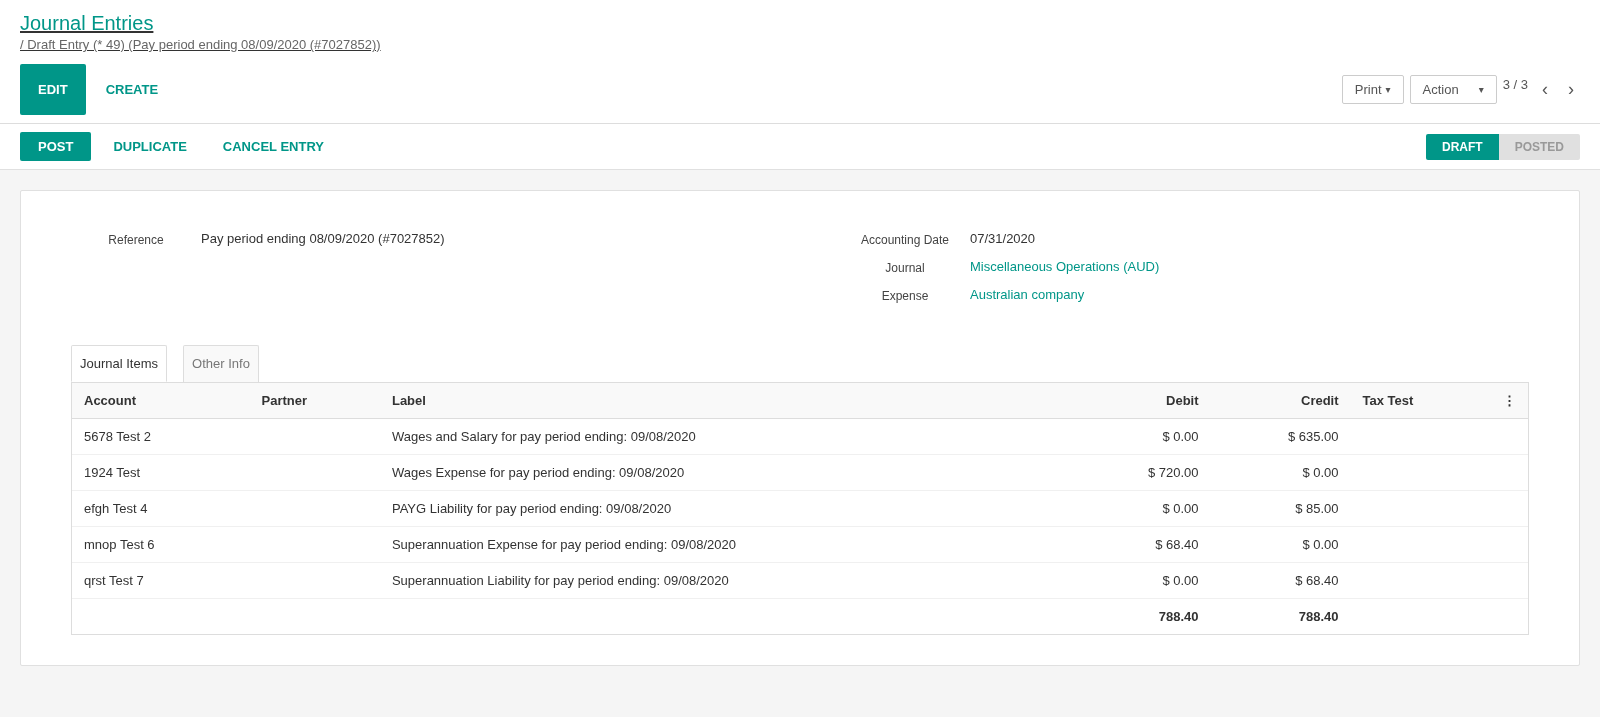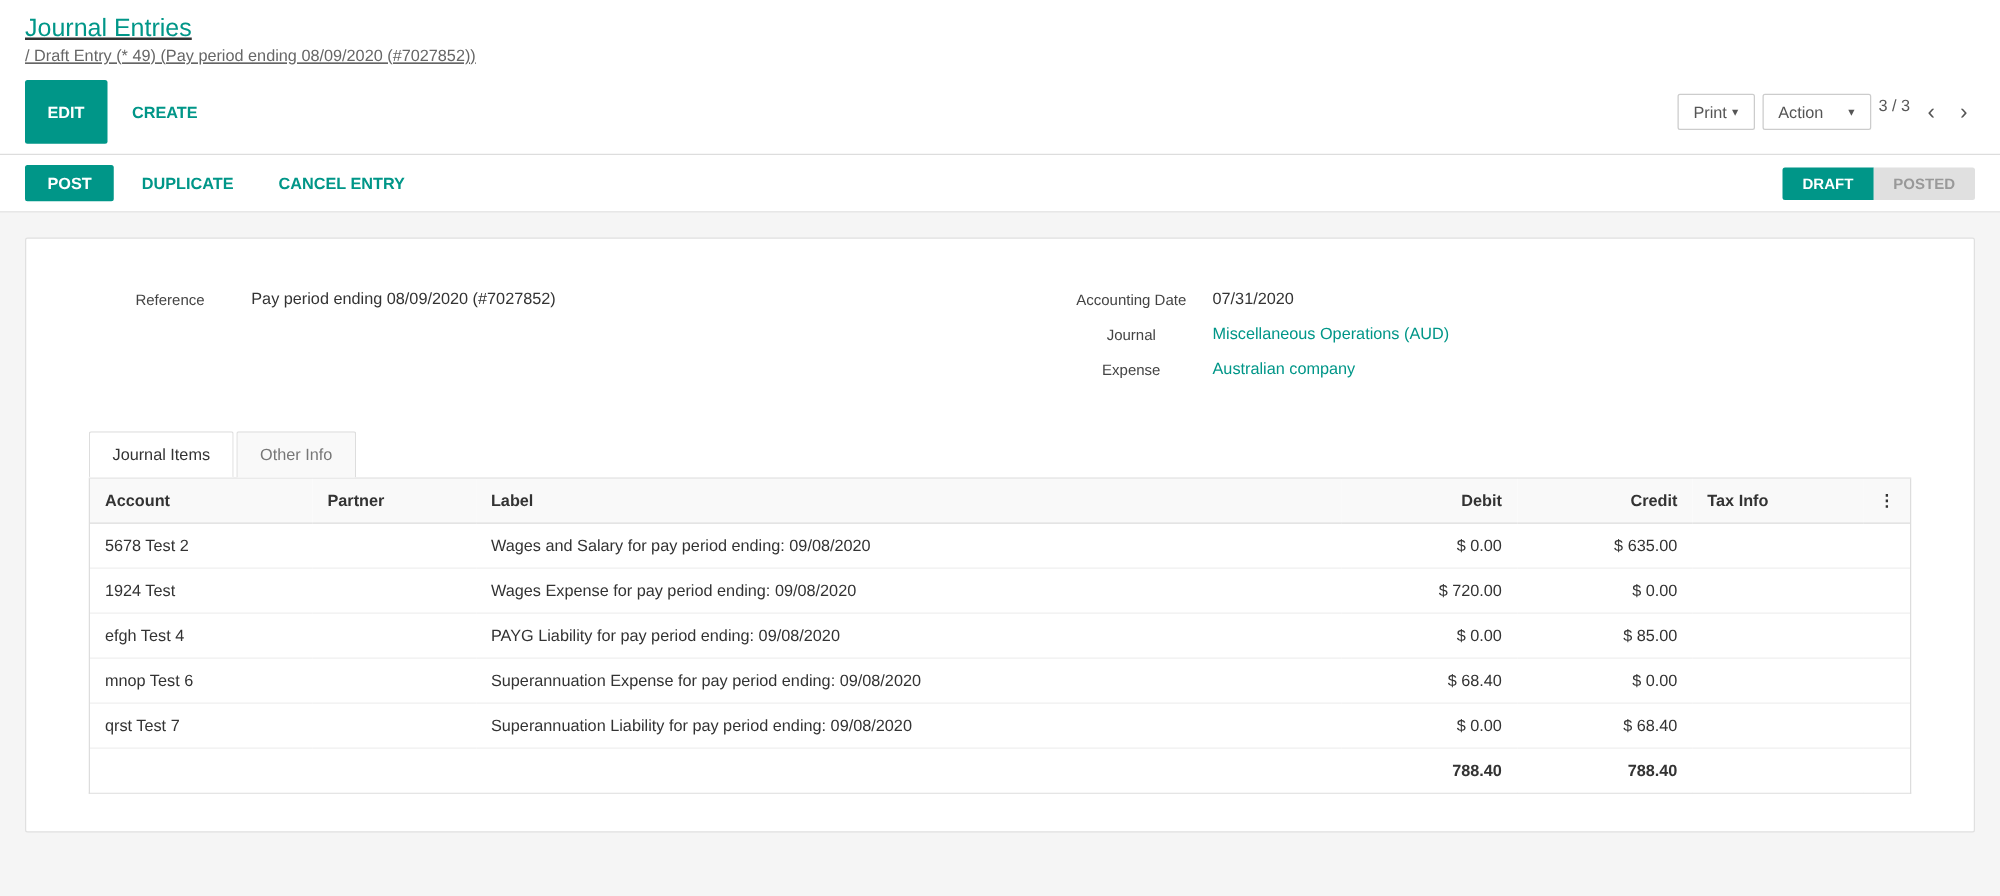--- a/index.html
+++ b/index.html
@@ -30,21 +30,21 @@
     .form-card { background: #fff; border: 1px solid #e0e0e0; border-radius: 2px; padding: 40px 50px 30px 50px; }
 
     .form-fields { display: flex; gap: 80px; margin-bottom: 30px; }
     .form-left, .form-right { flex: 1; }
     .field-row { display: flex; align-items: flex-start; margin-bottom: 12px; }
     .field-label { font-weight: normal; color: #444; min-width: 130px; padding-top: 2px; font-size: 12px; text-align: center; }
     .field-value { color: #333; font-size: 13px; }
     .field-value-link { color: #009688; font-size: 13px; cursor: pointer; }
 
     .tabs { display: flex; border-bottom: 1px solid #ddd; margin-bottom: 0; }
-    .tab { padding: 10px 18px; font-size: 13px; cursor: pointer; border: 1px solid #ddd; border-bottom: none; background: #fff; color: #333; margin-right: 2px; border-radius: 2px 2px 0 0; }
+    .tab { padding: 10px 8px; font-size: 13px; cursor: pointer; border: 1px solid #ddd; border-bottom: none; background: #fff; color: #333; margin-right: 16px; border-radius: 2px 2px 0 0; }
     .tab.active { border-bottom: 1px solid #fff; font-weight: 500; }
     .tab:not(.active) { background: #f9f9f9; color: #777; }
 
     .table-wrapper { border: 1px solid #ddd; border-top: none; }
     table { width: 100%; border-collapse: collapse; }
     thead tr { background: #f9f9f9; }
     th { text-align: left; padding: 10px 12px; font-size: 13px; font-weight: bold; color: #333; border-bottom: 1px solid #ddd; }
     th.num { text-align: right; }
     td { padding: 10px 12px; font-size: 13px; color: #333; border-bottom: 1px solid #f0f0f0; }
     td.num { text-align: right; }
@@ -123,21 +123,21 @@
 
     <div class="table-wrapper">
       <table>
         <thead>
           <tr>
             <th>Account</th>
             <th>Partner</th>
             <th>Label</th>
             <th class="num">Debit</th>
             <th class="num">Credit</th>
-            <th>Tax Info</th>
+            <th>Tax Test</th>
             <th class="col-dots">⋮</th>
           </tr>
         </thead>
         <tbody id="table-body">
         <tr>
       <td>5678 Test 2</td>
       <td></td>
       <td>Wages and Salary for pay period ending: 09/08/2020</td>
       <td class="num">$ 0.00</td>
       <td class="num">$ 635.00</td>

